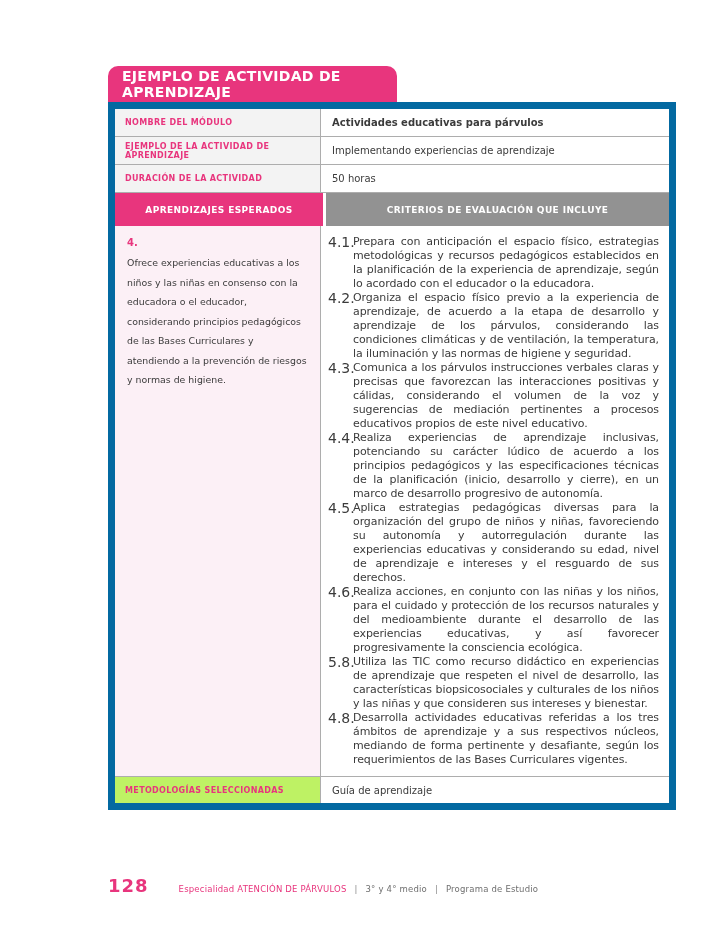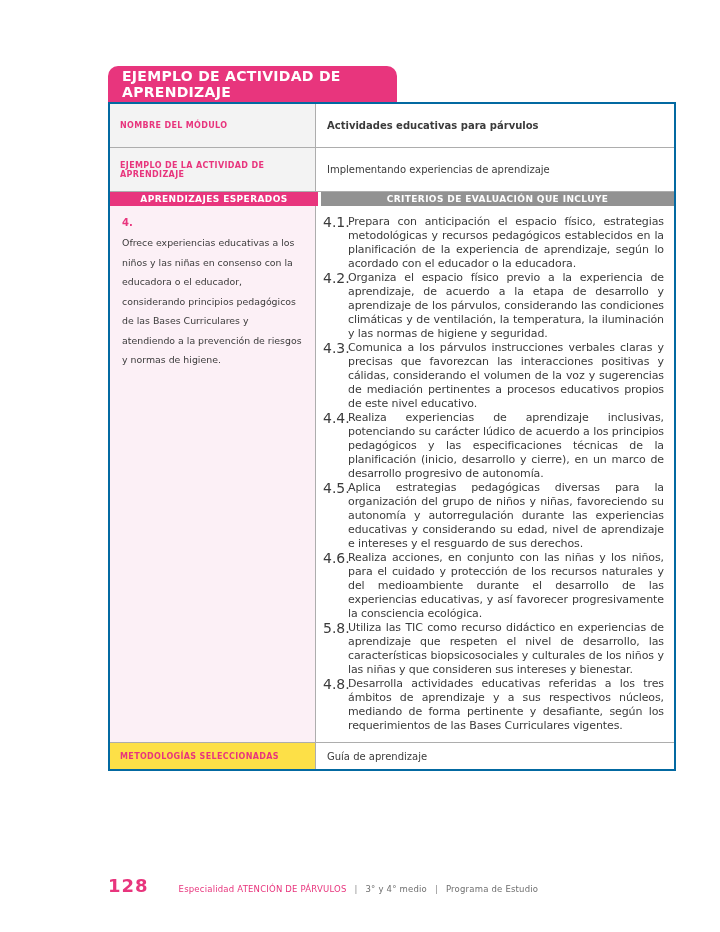--- a/index.html
+++ b/index.html
@@ -11,37 +11,37 @@
     margin-left:40px;
   }
   .title-tab {
     position:absolute; left:68px; top:66px; width:289px; height:36px;
     background:#E8357D; border-radius:10px 10px 0 0;
     display:flex; align-items:center; padding-left:14px;
     color:#ffffff; font-weight:bold; font-size:14px; letter-spacing:0.3px;
   }
   .main-table {
     position:absolute; left:68px; top:102px; width:568px;
-    border:2px solid #0369a1; background:#ffffff;
+    border:7px solid #0369a1; background:#ffffff;
   }
   .info-row {
     display:grid; grid-template-columns:206px 1fr;
     border-bottom:1px solid #ADADAD;
   }
   .info-label {
     background:#F3F3F3; color:#E8357D; font-size:8px; font-weight:bold;
     letter-spacing:0.35px; padding:4px 10px; border-right:1px solid #ADADAD;
     display:flex; align-items:center; min-height:21px;
   }
   .info-value {
-    font-size:10px; color:#3B3B3B; padding:16px 11px;
+    font-size:10px; color:#3B3B3B; padding:8px 11px;
     display:flex; align-items:center;
   }
   .info-value.bold { font-weight:bold; }
-  .col-headers { display:flex; height:14px; background:#ffffff;text-align:right; }
+  .col-headers { display:flex; height:33px; background:#ffffff;text-align:right; }
   .col-header-left {
     width:208px; background:#E8357D; color:#ffffff; font-weight:bold;
     font-size:9px; letter-spacing:0.4px; display:flex; align-items:center;
     justify-content:center; margin-right:3px;
   }
   .col-header-right {
     flex:1; background:#929292; color:#ffffff; font-weight:bold;
     font-size:9px; letter-spacing:0.4px; display:flex; align-items:center;
     justify-content:center;
   }
@@ -62,21 +62,21 @@
   .criterion { display:flex; }
   .criterion-num {
     flex:none; width:25px; font-size:14px; line-height:14px; color:#3B3B3B;
   }
   .criterion-text {
     flex:1; font-size:11px; line-height:14px; color:#3B3B3B;
     text-align:justify; letter-spacing:-0.1px;
   }
   .method-row { display:grid; grid-template-columns:206px 1fr; }
   .method-label {
-    background:#fde047; color:#E8357D; font-size:8px; font-weight:bold;
+    background:#bef264; color:#E8357D; font-size:8px; font-weight:bold;
     letter-spacing:0.35px; padding:6px 10px; border-right:1px solid #ADADAD;
     display:flex; align-items:center; min-height:26px;
   }
   .method-value {
     font-size:10px; color:#3B3B3B; padding:6px 11px;
     display:flex; align-items:center;
   }
   .footer {
     position:absolute; left:68px; top:875px; display:flex;
     align-items:baseline;
@@ -103,20 +103,24 @@
     <div class="info-row">
       <div class="info-label">NOMBRE DEL MÓDULO</div>
       <div class="info-value bold">Actividades educativas para párvulos</div>
     </div>
 
     <div class="info-row">
       <div class="info-label">EJEMPLO DE LA ACTIVIDAD DE APRENDIZAJE</div>
       <div class="info-value">Implementando experiencias de aprendizaje</div>
     </div>
 
+    <div class="info-row">
+      <div class="info-label">DURACIÓN DE LA ACTIVIDAD</div>
+      <div class="info-value">50 horas</div>
+    </div>
 
     <div class="col-headers">
       <div class="col-header-left">APRENDIZAJES ESPERADOS</div>
       <div class="col-header-right">CRITERIOS DE EVALUACIÓN QUE INCLUYE</div>
     </div>
 
     <div class="body-row">
       <div class="ae-cell">
         <span class="ae-number">4.</span>
         <span class="ae-text">Ofrece experiencias educativas a los niños y las niñas en consenso con la educadora o el educador, considerando principios pedagógicos de las Bases Curriculares y atendiendo a la prevención de riesgos y normas de higiene.</span>

